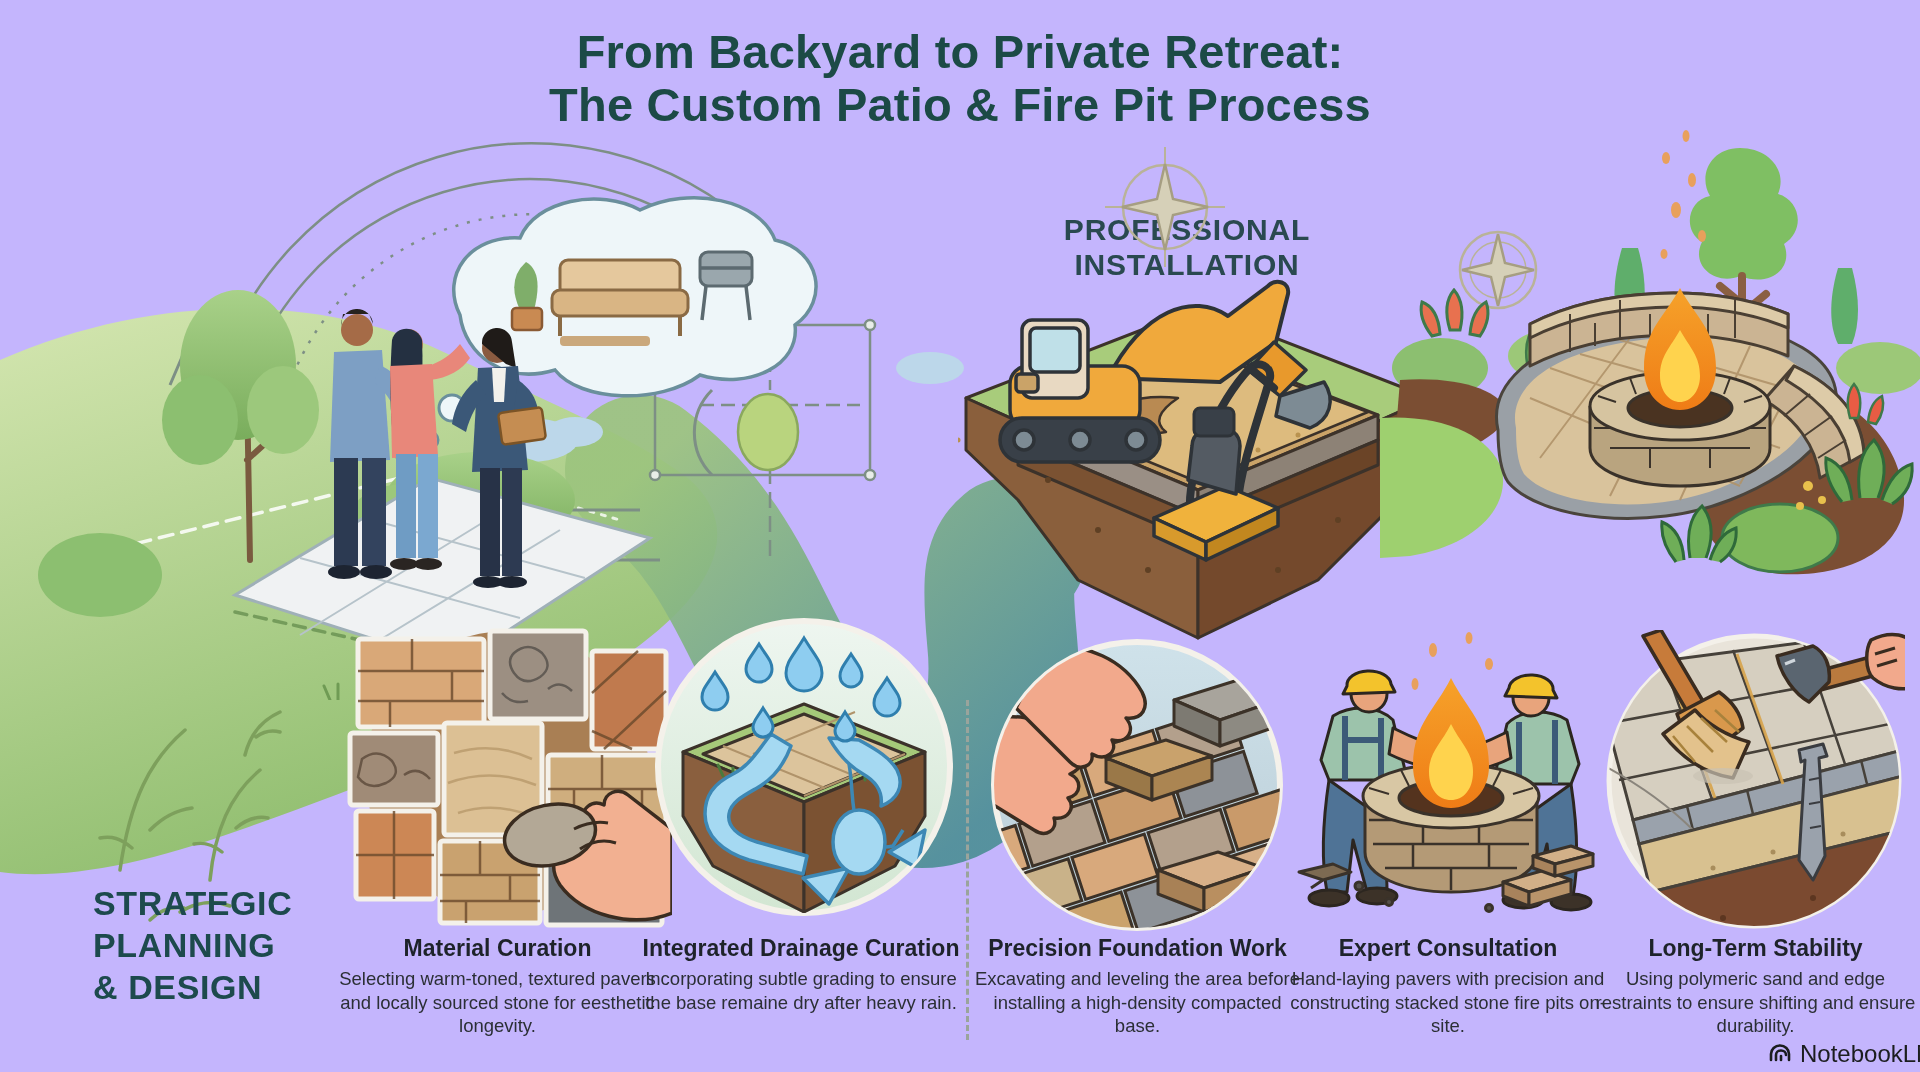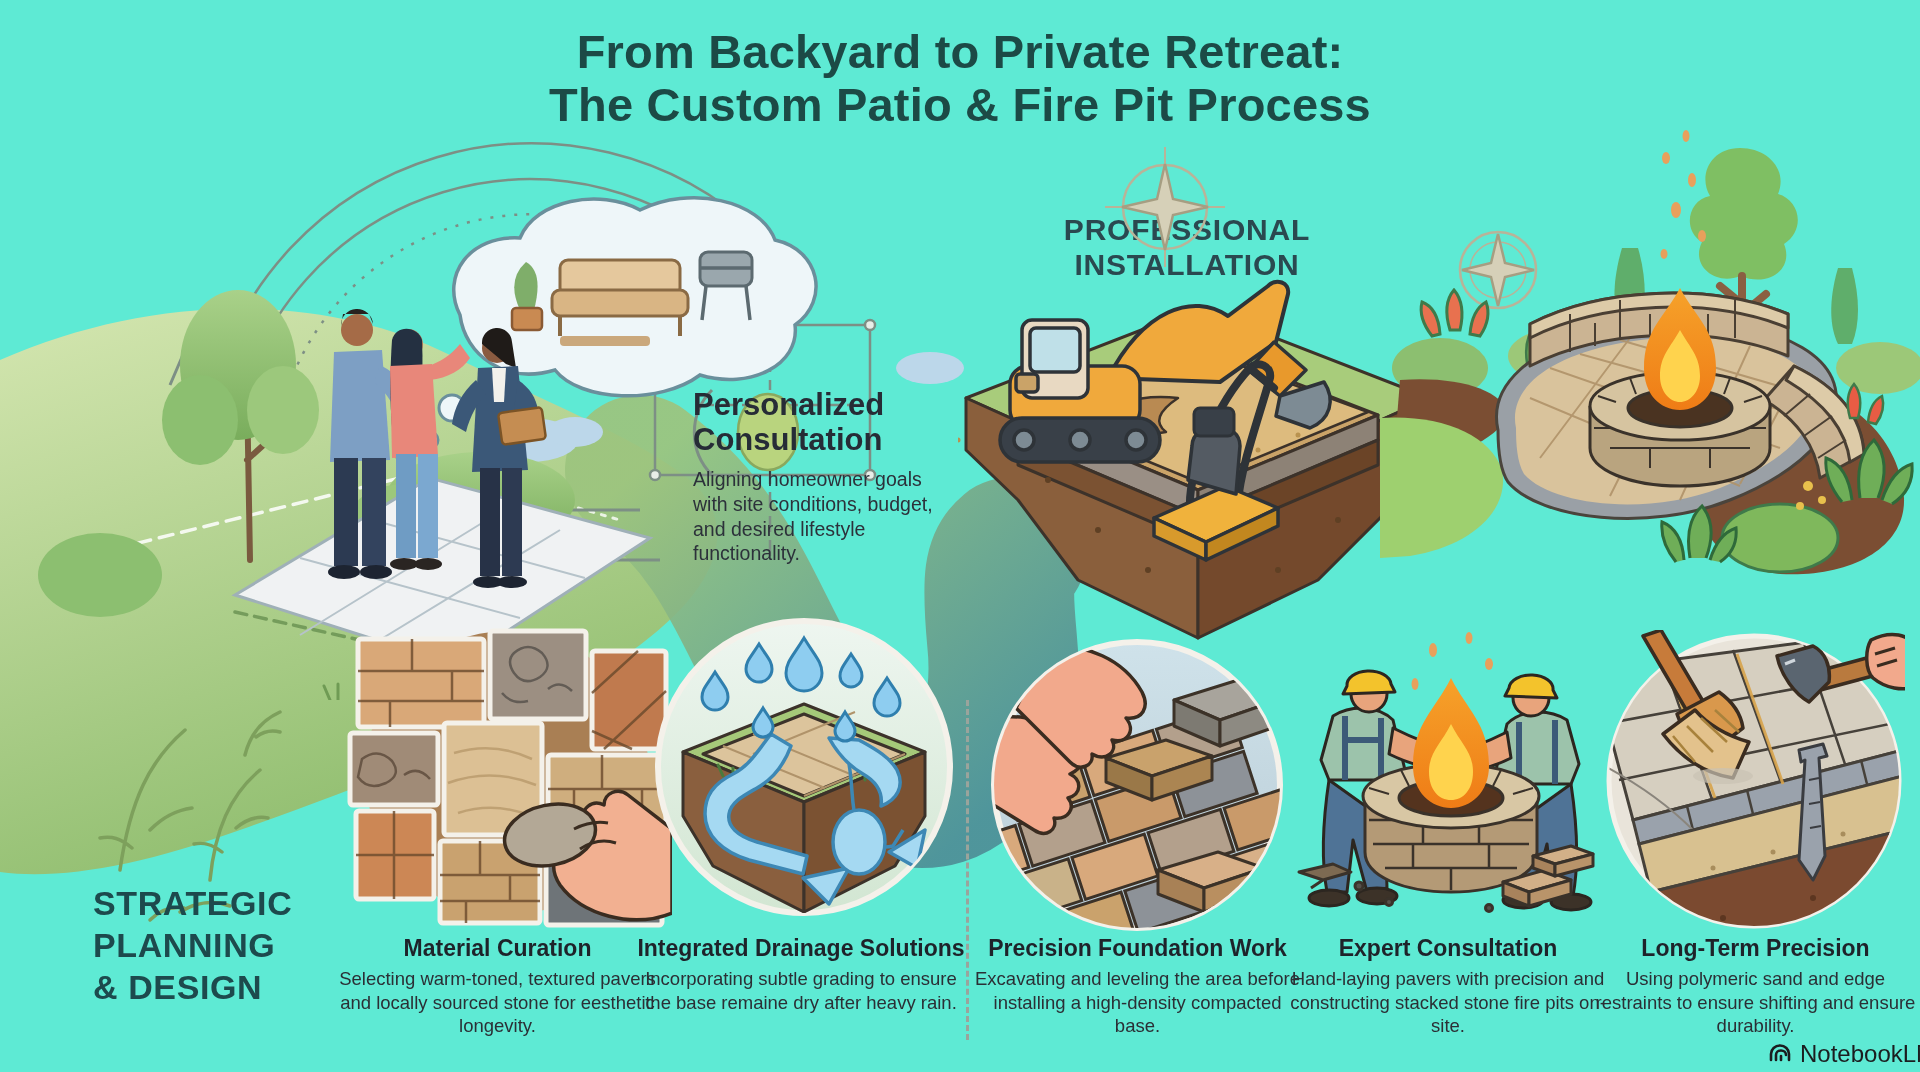--- a/index.html
+++ b/index.html
@@ -1,16 +1,16 @@
 <!DOCTYPE html>
 <html><head>
 <meta charset="utf-8">
 <style>
   html,body{margin:0;padding:0;background:#dfdfdb;}
-  .canvas{position:relative;width:1920px;height:1072px;margin:0 auto;background:#5eead4;overflow:hidden;
+  .canvas{position:relative;width:1920px;height:1072px;margin:0 auto;background:#c4b5fd;overflow:hidden;
           font-family:"Liberation Sans", sans-serif;}
   .abs{position:absolute;}
   .pre{white-space:pre-line;}
   .page-title{top:26px;left:50%;transform:translateX(-50%);text-align:center;
               font-size:47px;font-weight:bold;line-height:1.12;color:#1c4a46;letter-spacing:0.2px;}
   .install-label{top:212px;left:1037px;width:300px;text-align:center;font-size:30px;font-weight:bold;
                  color:#2a4950;line-height:1.18;letter-spacing:0.8px;}
   .consult-block{top:388px;left:693px;width:270px;}
   .consult-title{font-size:31px;font-weight:bold;color:#262c36;line-height:1.12;}
   .consult-desc{margin-top:10px;font-size:19.5px;line-height:1.26;color:#2c313a;width:255px;}
@@ -153,25 +153,20 @@
       <path d="M476,240 C462,252 454,268 452,284 L466,292 C470,276 478,262 486,254 Z" fill="#3b5878"></path>
       <path d="M518,240 C530,248 536,258 538,270 L512,284 Z" fill="#3b5878"></path>
       <rect x="500" y="270" width="44" height="32" rx="4" fill="#c58d52" stroke="#7c5426" stroke-width="2.5" transform="rotate(-8 522 286)"></rect>
       <rect x="480" y="328" width="20" height="108" fill="#273247"></rect>
       <rect x="502" y="328" width="20" height="108" fill="#2d3a52"></rect>
       <ellipse cx="488" cy="442" rx="15" ry="6" fill="#1d2431"></ellipse>
       <ellipse cx="512" cy="442" rx="15" ry="6" fill="#1d2431"></ellipse>
     </g>
   </svg>
 
-  <div class="abs consult-block" style="z-index:2">
-    <div class="consult-title pre">Personalized
-Consultation</div>
-    <div class="consult-desc">Aligning homeowner goals with site conditions, budget, and desired lifestyle functionality.</div>
-  </div>
 
   <svg class="abs" style="left:1090px;top:142px;z-index:1" width="150" height="130" viewBox="0 0 150 130">
     <g fill="none" stroke="#b9b398" stroke-width="2.5">
       <circle cx="75" cy="65" r="42"></circle>
       <path d="M75,5 L75,125 M15,65 L135,65" stroke-width="2"></path>
       <polygon points="75,22 83,57 118,65 83,73 75,108 67,73 32,65 67,57" fill="#d6d0b8" stroke="#a69e82"></polygon>
     </g>
   </svg>
 
   <div class="abs install-label pre">PROFESSIONAL
@@ -547,33 +542,33 @@
       <path d="M268,10 C288,0 306,4 314,18 L314,56 C300,62 282,58 270,48 C262,40 262,20 268,10 Z" fill="#f2a98c"></path>
       <path d="M272,24 L292,18 M274,36 L294,30" stroke-width="3" fill="none"></path>
     </g>
   </svg>
 
   <div class="abs step-caption" style="left:330px;top:935px;width:335px;z-index:2">
     <div class="step-title">Material Curation</div>
     <div class="step-desc">Selecting warm-toned, textured pavers and locally sourced stone for eesthetic longevity.</div>
   </div>
   <div class="abs step-caption" style="left:636px;top:935px;width:330px;z-index:2">
-    <div class="step-title">Integrated Drainage Solutions</div>
+    <div class="step-title">Integrated Drainage Curation</div>
     <div class="step-desc">Incorporating subtle grading to ensure the base remaine dry after heavy rain.</div>
   </div>
   <div class="abs step-caption" style="left:975px;top:935px;width:325px;z-index:2">
     <div class="step-title">Precision Foundation Work</div>
     <div class="step-desc">Excavating and leveling the area before installing a high-density compacted base.</div>
   </div>
   <div class="abs step-caption" style="left:1283px;top:935px;width:330px;z-index:2">
     <div class="step-title">Expert Consultation</div>
     <div class="step-desc">Hand-laying pavers with precision and constructing stacked stone fire pits on-site.</div>
   </div>
   <div class="abs step-caption" style="left:1593px;top:935px;width:325px;z-index:2">
-    <div class="step-title">Long-Term Precision</div>
+    <div class="step-title">Long-Term Stability</div>
     <div class="step-desc">Using polymeric sand and edge restraints to ensure shifting and ensure durability.</div>
   </div>
 
   <div class="abs logo">
     <svg width="26" height="26" viewBox="0 0 26 26">
       <g fill="none" stroke="#1b1d1f" stroke-width="2.6" stroke-linecap="round">
         <path d="M3,19 L3,13 A9,8.5 0 0 1 21,13 L21,19"></path>
         <path d="M8,19 L8,14 A5,4.5 0 0 1 18,14"></path>
         <path d="M13,19 L13,15"></path>
       </g>

